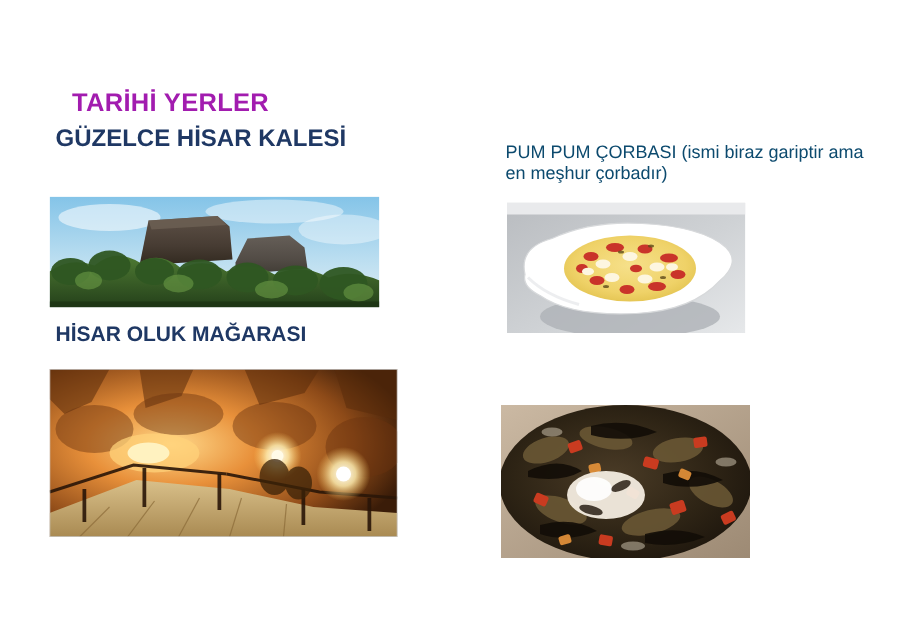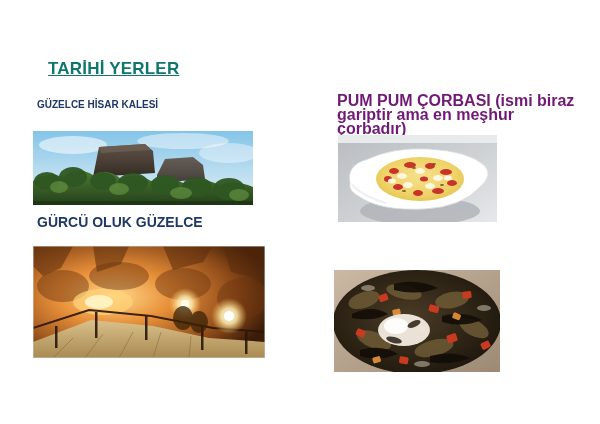--- a/index.html
+++ b/index.html
@@ -18,66 +18,65 @@
 
   .slide {
     position: absolute;
     inset: 0;
     background: #ffffff;
   }
 
   
   .section-title {
     position: absolute;
-    color: #0f766e;
+    color: #a21caf;
     font-weight: bold;
     letter-spacing: 0.2px;
     white-space: nowrap;
-    text-decoration: underline;
   }
   #title-historic {
     left: 48px;
     top: 59px;
     font-size: 17px;
   }
   #title-foods {
     left: 344px;
     top: 53px;
     font-size: 27px;
   }
 
   .item-title {
     position: absolute;
     color: #1F3864;
     font-weight: bold;
     white-space: nowrap;
   }
   #cap-kale {
     left: 37px;
-    top: 99px;
-    font-size: 10px;
+    top: 84px;
+    font-size: 16px;
   }
   #cap-magara {
     left: 37px;
     top: 214px;
     font-size: 14px;
   }
   #cap-isbut {
     left: 338px;
     top: 234px;
     font-size: 17px;
   }
   #cap-corba {
     position: absolute;
     left: 337px;
     top: 94px;
     width: 250px;
-    color: #701a75;
-    font-weight: bold;
-    font-size: 16px;
+    color: #0c4a6e;
+    font-weight: normal;
+    font-size: 12px;
     line-height: 14px;
   }
 
   
   .photo {
     position: absolute;
     overflow: hidden;
   }
   #photo-kale   { left: 33px;  top: 131px; width: 220px; height: 74px; }
   #photo-magara { left: 33px;  top: 246px; width: 232px; height: 112px; }
@@ -134,21 +133,21 @@
       <g fill="#6a9a45" opacity="0.6">
         <ellipse cx="26" cy="56" rx="9" ry="6"></ellipse>
         <ellipse cx="86" cy="58" rx="10" ry="6"></ellipse>
         <ellipse cx="148" cy="62" rx="11" ry="6"></ellipse>
         <ellipse cx="206" cy="64" rx="10" ry="6"></ellipse>
       </g>
       <rect x="0" y="70" width="220" height="4" fill="#1d3314" opacity="0.8"></rect>
     </svg>
   </div>
 
-  <div class="item-title" id="cap-magara">GÜRCÜ OLUK GÜZELCE</div>
+  <div class="item-title" id="cap-magara">HİSAR OLUK MAĞARASI</div>
 
   <div class="photo" id="photo-magara">
     <svg class="ph-svg" viewBox="0 0 232 112" preserveAspectRatio="none">
       <defs>
         <radialGradient id="caveGlow" cx="35%" cy="45%" r="70%">
           <stop offset="0%" stop-color="#ffd98a"></stop>
           <stop offset="35%" stop-color="#e8903a"></stop>
           <stop offset="75%" stop-color="#8d4a18"></stop>
           <stop offset="100%" stop-color="#3a1c08"></stop>
         </radialGradient>

